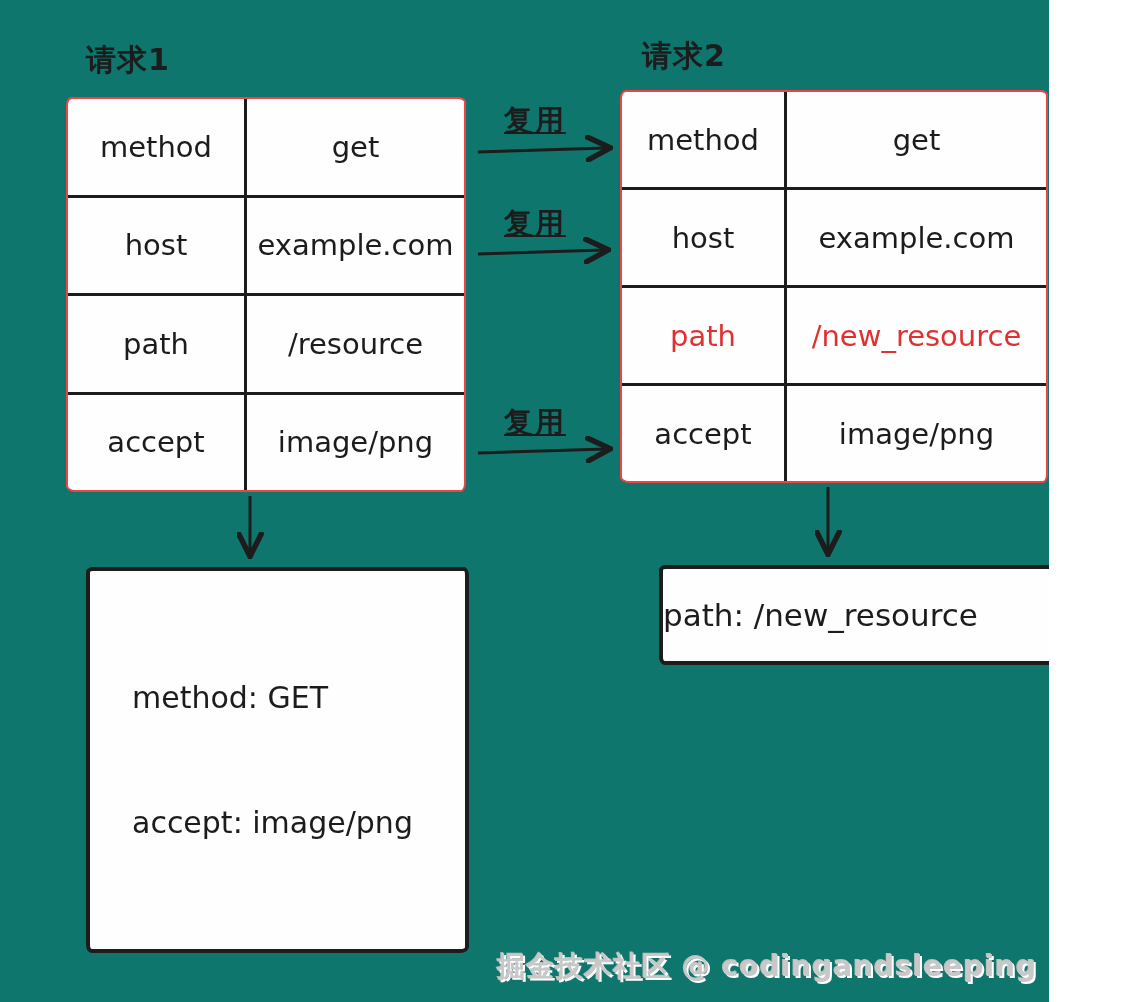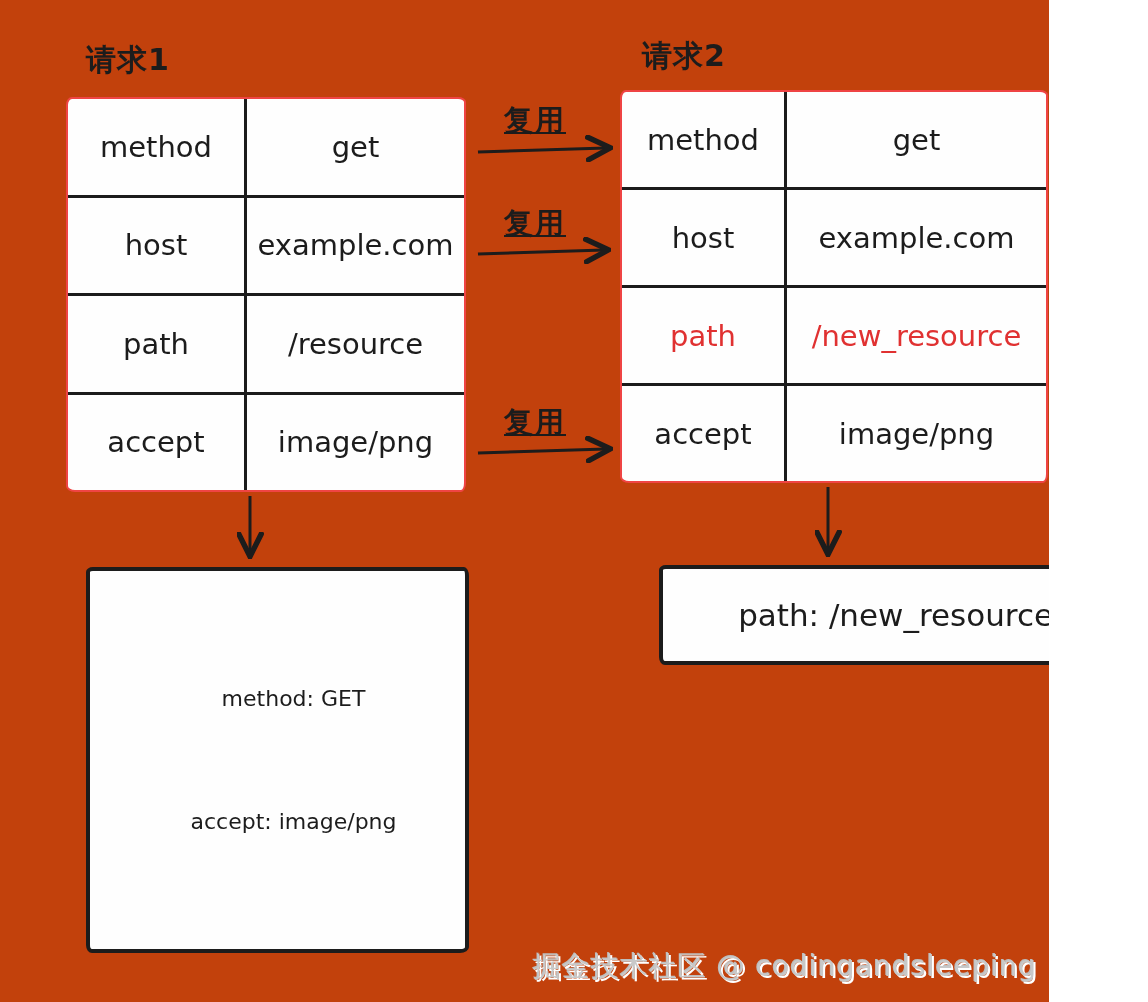--- a/index.html
+++ b/index.html
@@ -1,20 +1,20 @@
 <!DOCTYPE html>
 <html><head>
 <meta charset="utf-8">
 <style>
   * { margin:0; padding:0; box-sizing:border-box; }
   html,body { background:#ffffff; }
   .canvas {
     position:relative;
     width:1049px; height:1002px;
-    background:#c2410c;
+    background:#0f766e;
     font-family:"DejaVu Sans", sans-serif;
     color:#1c1c1c;
     overflow:hidden;
   }
   .title {
     position:absolute;
     font-size:30px; font-weight:bold;
     letter-spacing:1px;
   }
   .title.t1 { left:86px; top:40px; }
@@ -63,35 +63,35 @@
     border:4px solid #1c1c1c;
     border-radius:7px 5px 9px 6px / 5px 9px 6px 8px;
     background:#fefefe;
   }
   .result-box.left {
     left:86px; top:567px; width:383px; height:386px;
     display:flex; flex-direction:column;
     justify-content:space-evenly;
     padding:18px 10px 18px 42px;
   }
-  .result-box.left .line { font-size:22px; white-space:nowrap;text-align:center; }
+  .result-box.left .line { font-size:30px; white-space:nowrap; }
   .result-box.right {
     left:659px; top:565px; width:398px; height:100px;
-    display:flex; align-items:center; justify-content:flex-end;
+    display:flex; align-items:center; justify-content:flex-start;
   }
   .result-box.right .line { font-size:31px; white-space:nowrap; }
 
   
   svg.arrows { position:absolute; left:0; top:0; width:1148px; height:1002px; pointer-events:none; }
 
   
   .watermark {
     position:absolute;
     right:12px; bottom:16px;
-    font-size:28px; font-weight:normal;
+    font-size:28px; font-weight:bold;
     color:#c8c8c8;
     text-shadow:2px 2px 0 #ffffff, -1px -1px 0 #bdbdbd;
     letter-spacing:1px;
   }
 </style>
 </head>
 <body>
 
 <div class="canvas">
 

